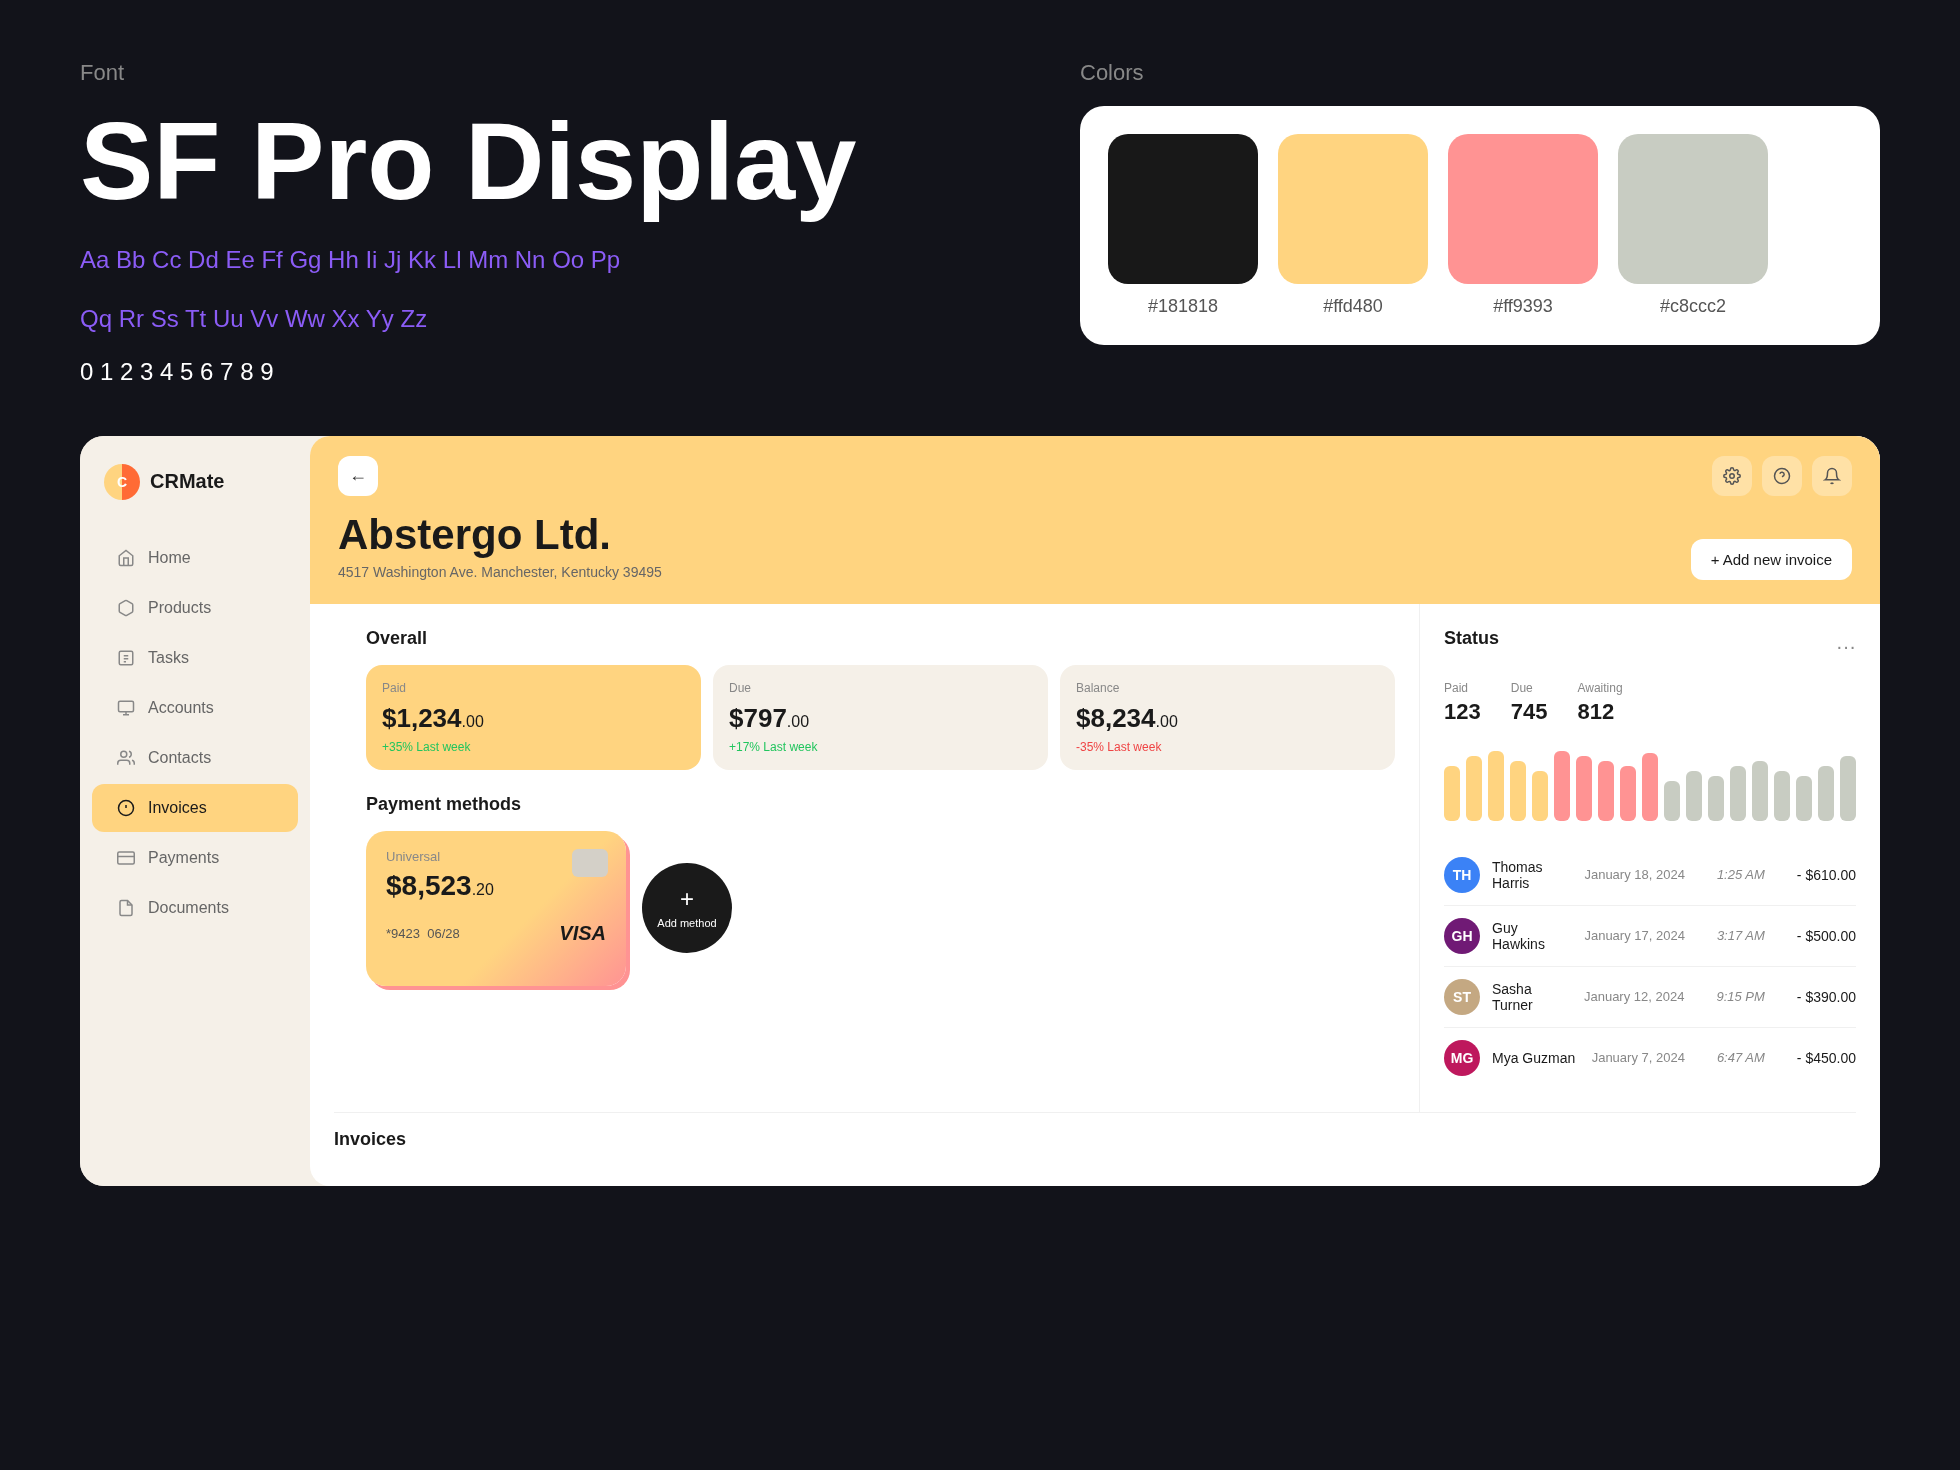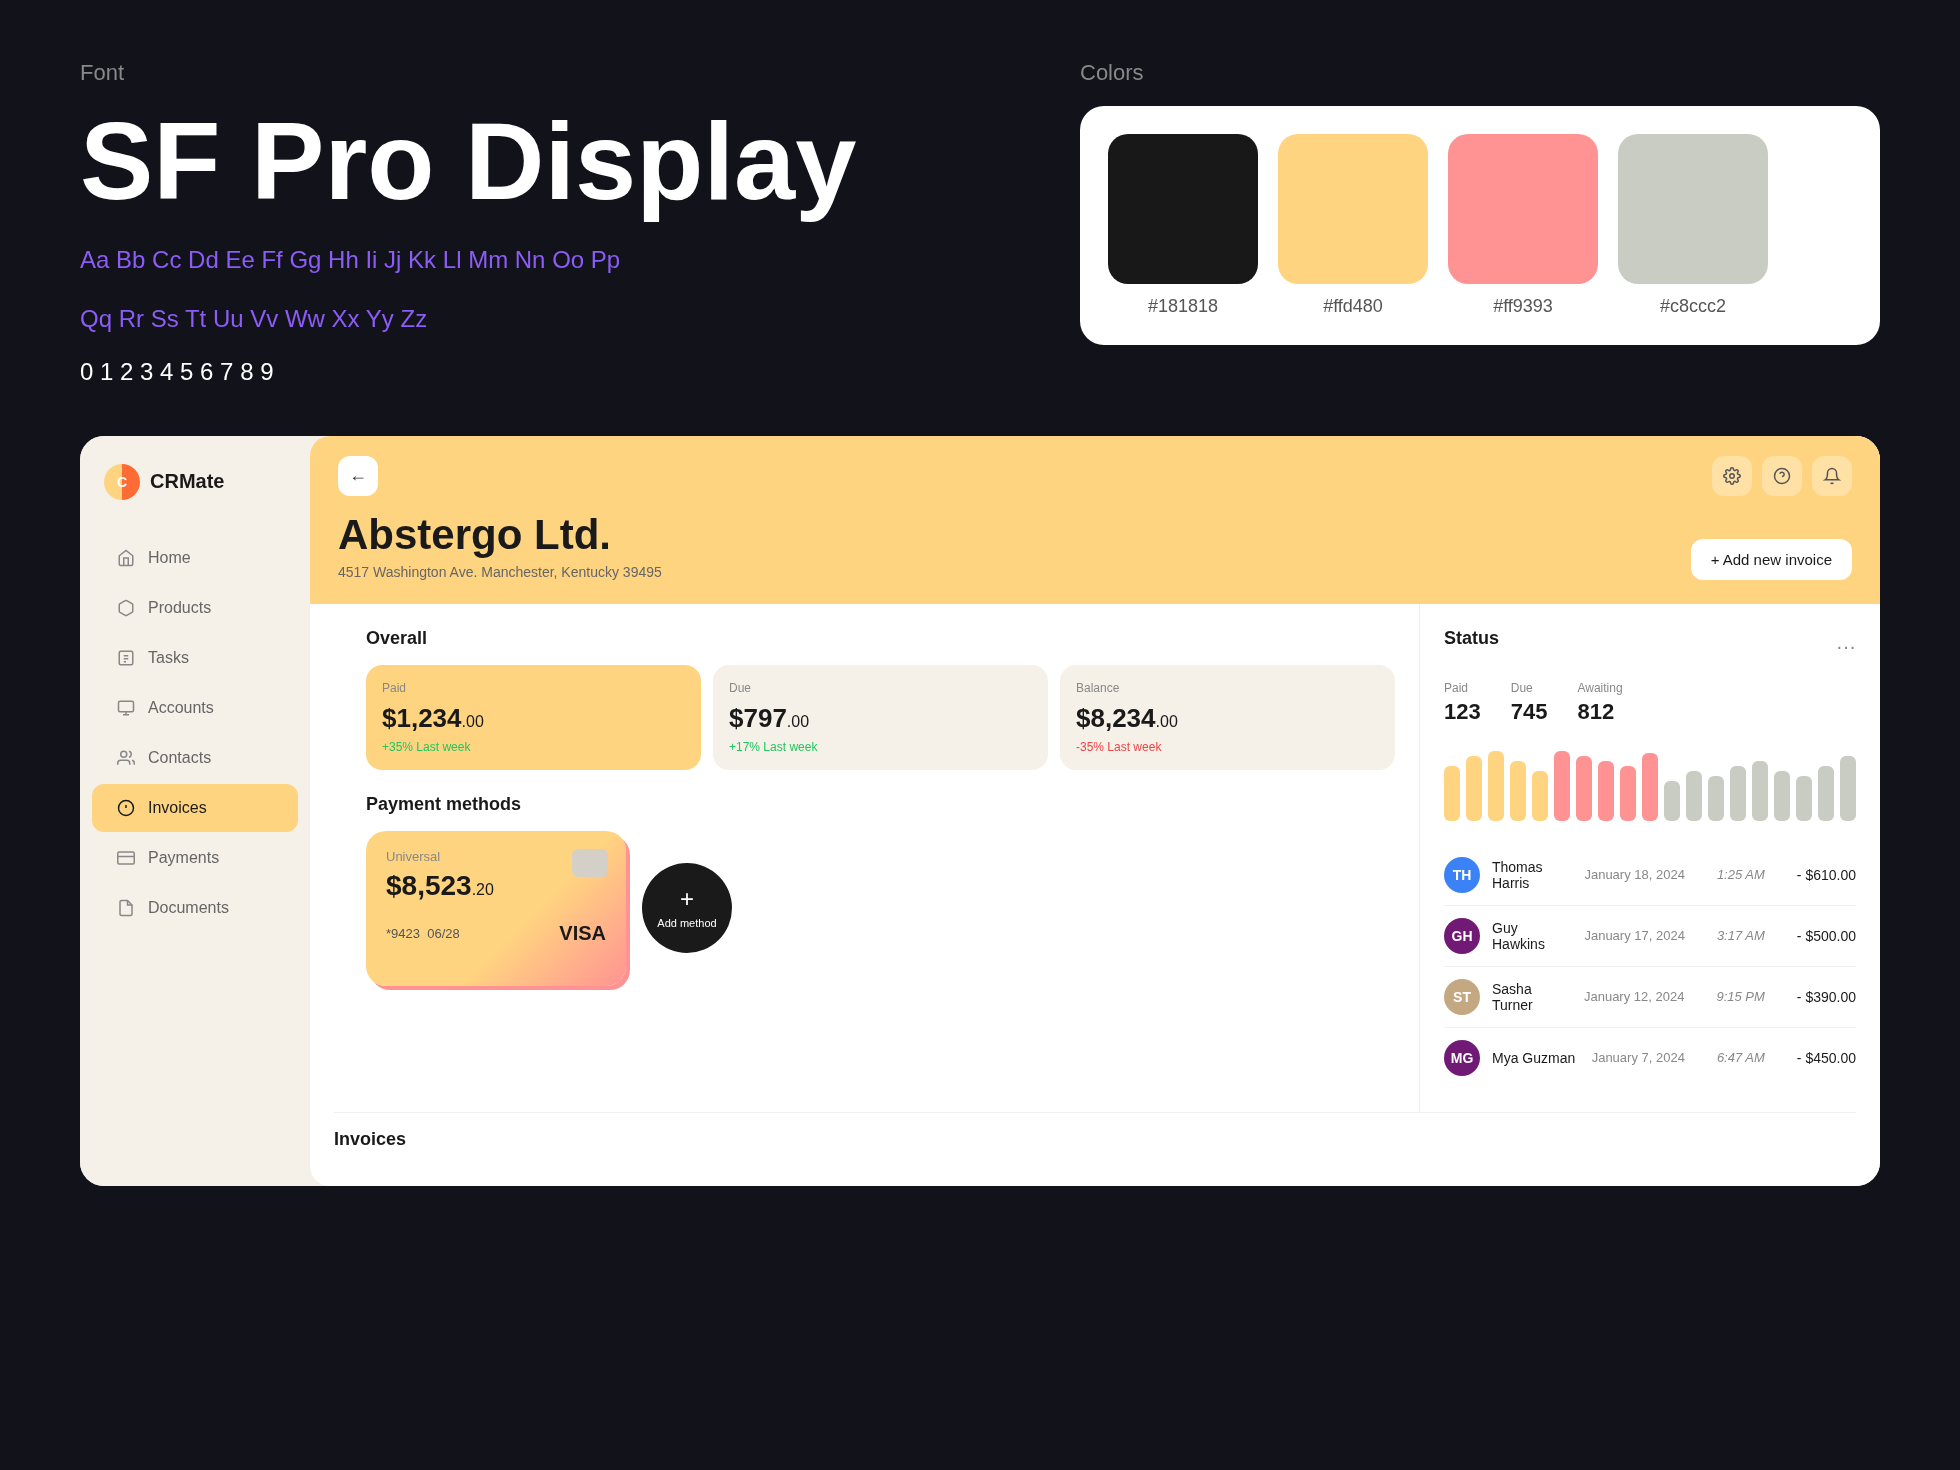--- a/index.html
+++ b/index.html
@@ -324,20 +324,21 @@
       justify-content: space-between;
       align-items: center;
     }
     .card-number {
       font-size: 13px;
       color: #555;
     }
     .visa-logo {
       font-size: 20px;
       font-weight: 900;
+      font-style: italic;
       color: #1a1a1a;
     }
     .chip-icon {
       position: absolute;
       top: 18px;
       right: 18px;
       width: 36px;
       height: 28px;
       background: #d4d0c8;
       border-radius: 6px;
@@ -764,21 +765,21 @@
       <div class="transaction-amount">- $500.00</div>
     </div>
               <div class="transaction-row">
       <div class="avatar" style="background:#c4a882">ST</div>
       <div class="transaction-name">Sasha Turner</div>
       <div class="transaction-date">January 12, 2024</div>
       <div class="transaction-time">9:15 PM</div>
       <div class="transaction-amount">- $390.00</div>
     </div>
               <div class="transaction-row">
-      <div class="avatar" style="background:#701a75">MG</div>
+      <div class="avatar" style="background:#be185d">MG</div>
       <div class="transaction-name">Mya Guzman</div>
       <div class="transaction-date">January 7, 2024</div>
       <div class="transaction-time">6:47 AM</div>
       <div class="transaction-amount">- $450.00</div>
     </div>
             </div>
         </div>
       </div>
     </div>
 

